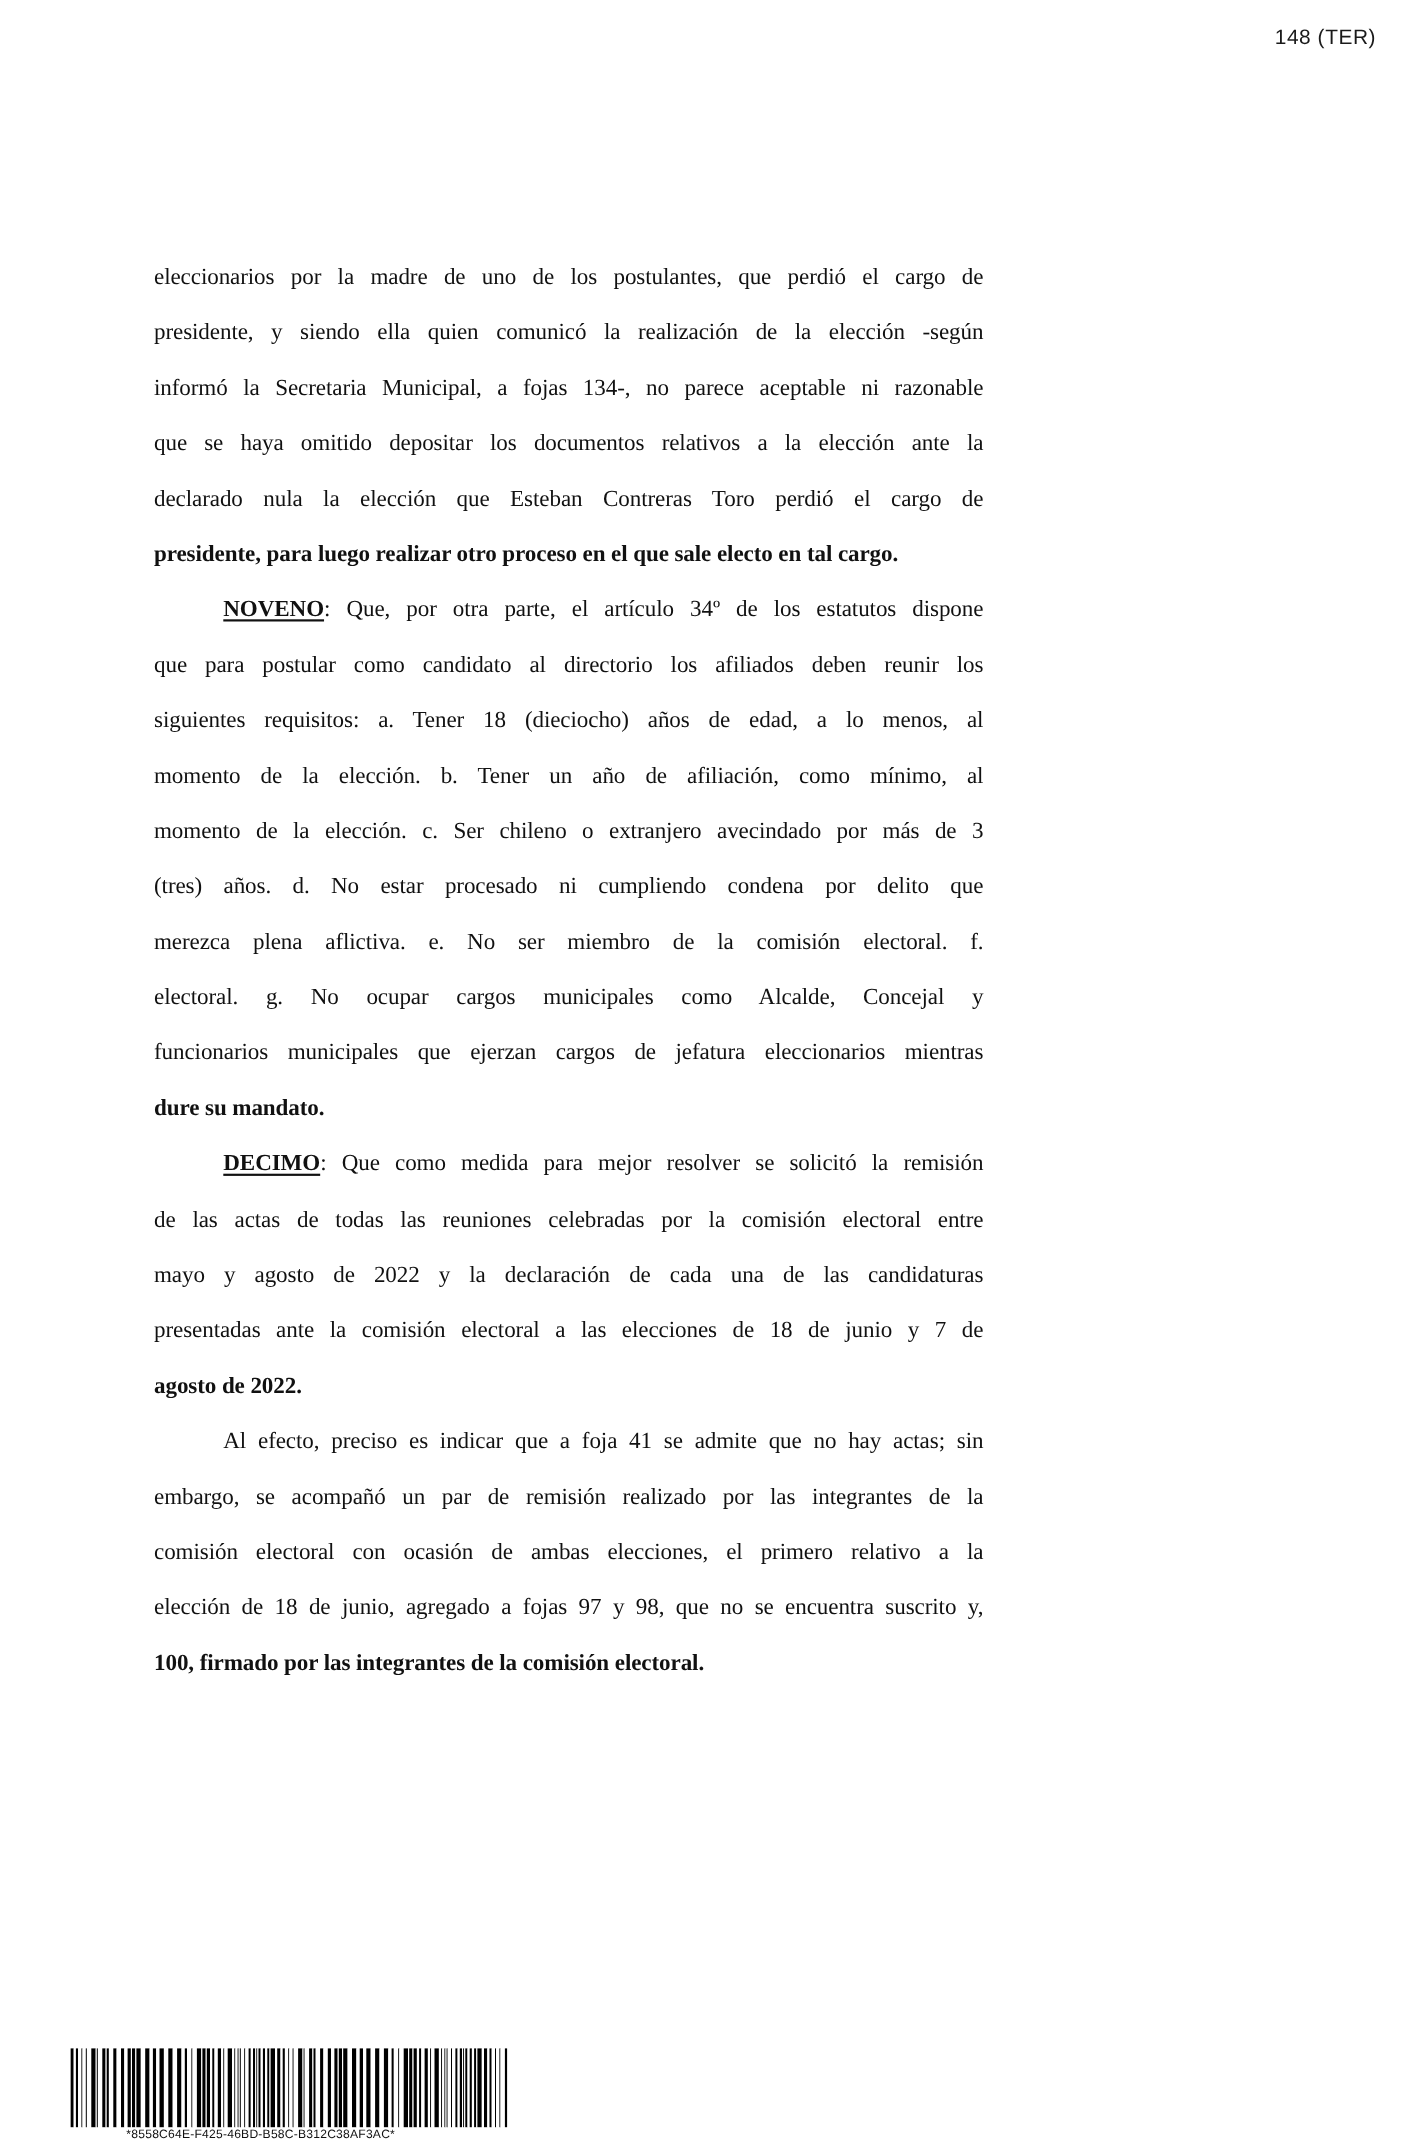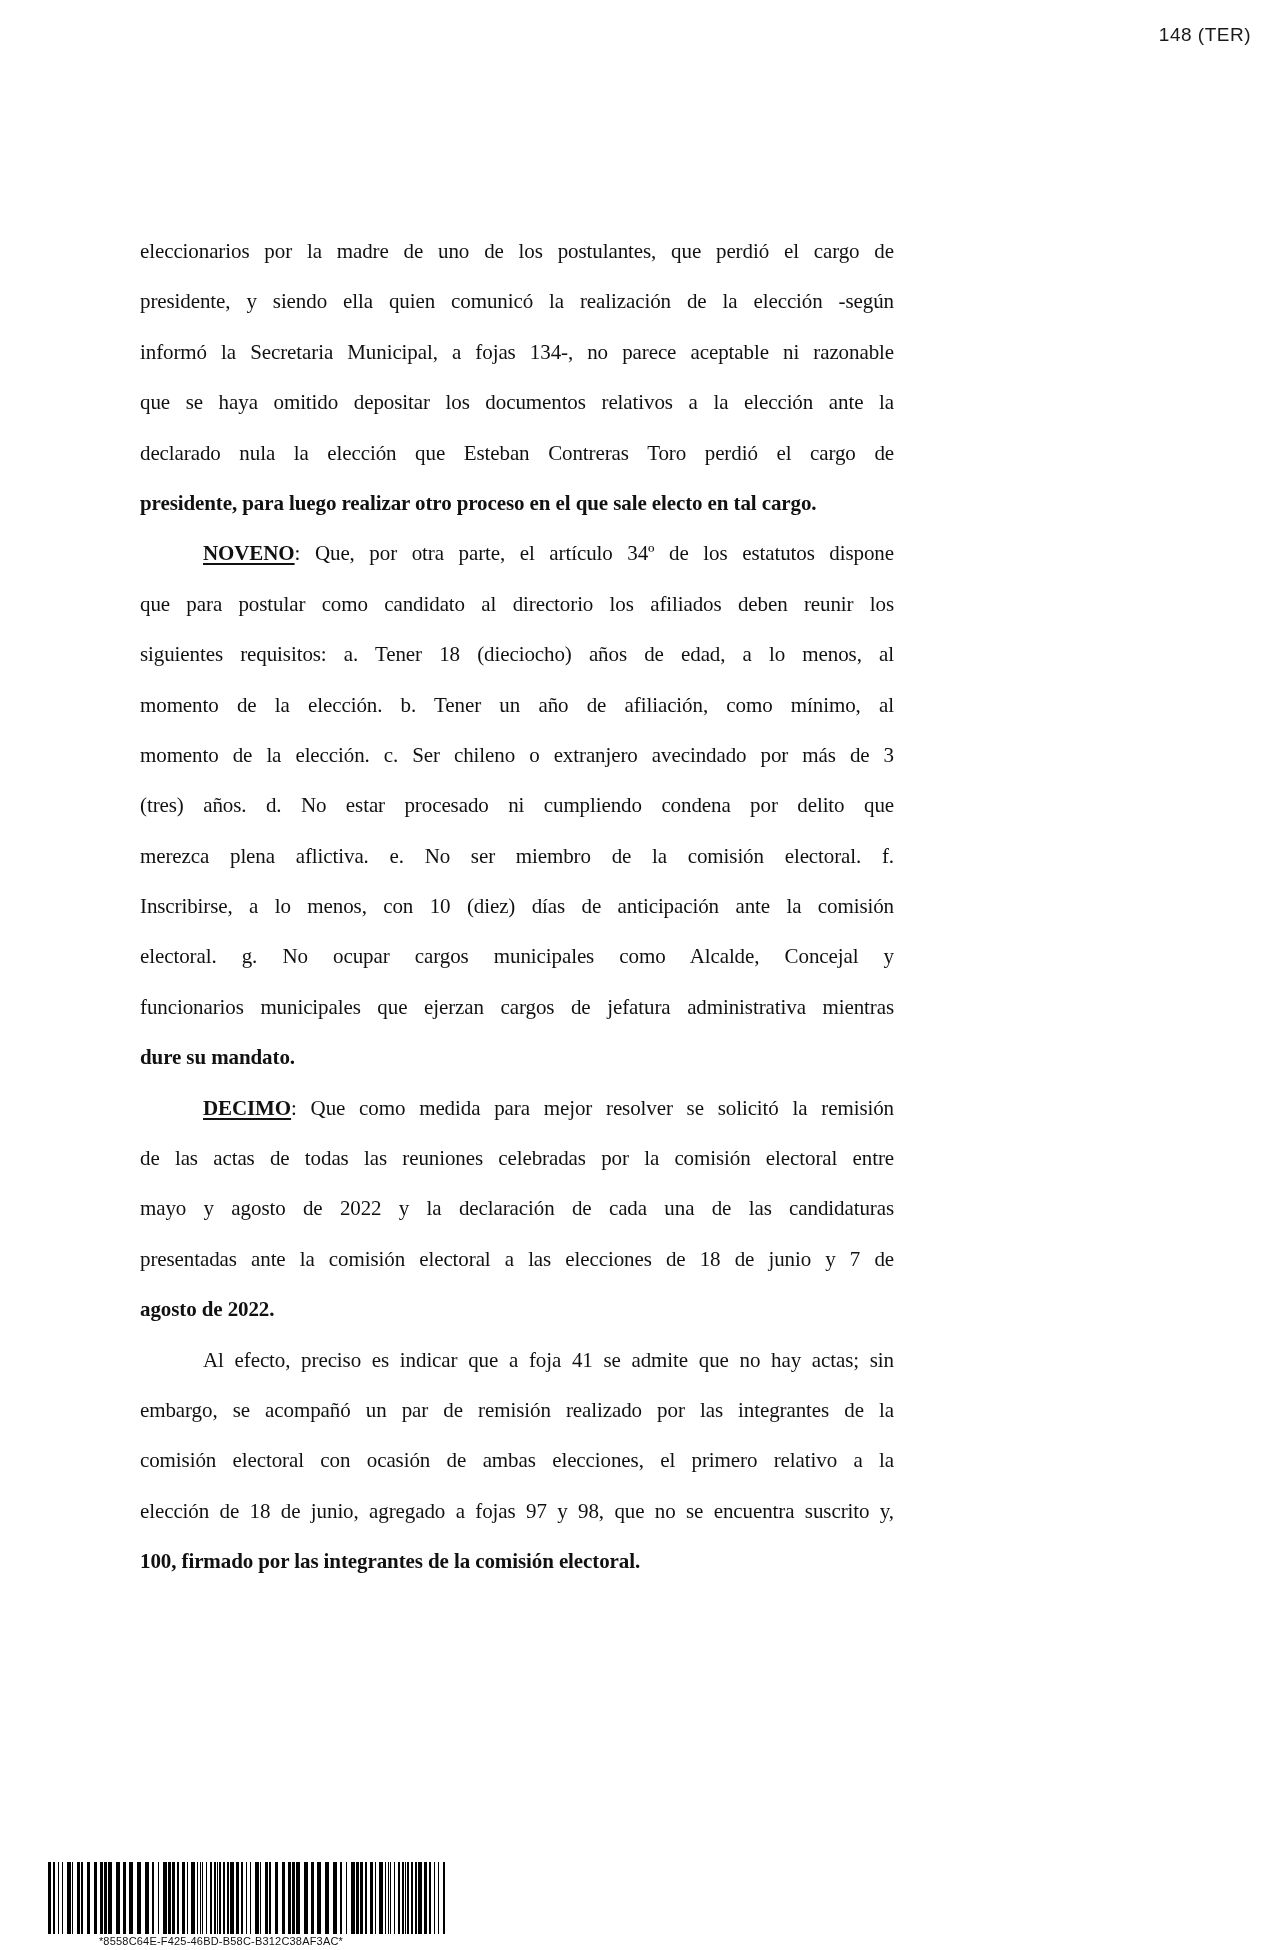--- a/index.html
+++ b/index.html
@@ -50,21 +50,21 @@
     text-indent: 63px;
   }
   .lead {
     font-weight: bold;
     text-decoration: underline;
     text-decoration-thickness: 2px;
     text-underline-offset: 3px;
   }
   .barcode-wrap {
     position: absolute;
-    left: 48px;
+    left: 64px;
     top: 1862px;
     width: 346px;
   }
   .barcode {
     display: flex;
     flex-direction: row;
     align-items: stretch;
     width: 397px;
     height: 72px;
     overflow: hidden;
@@ -98,23 +98,22 @@
         <div class="line last">presidente, para luego realizar otro proceso en el que sale electo en tal cargo.</div>
       </div>
       <div class="para">
         <div class="line indent"><span class="lead">NOVENO</span>: Que, por otra parte, el artículo 34º de los estatutos dispone</div>
         <div class="line">que para postular como candidato al directorio los afiliados deben reunir los</div>
         <div class="line">siguientes requisitos: a. Tener 18 (dieciocho) años de edad, a lo menos, al</div>
         <div class="line">momento de la elección. b. Tener un año de afiliación, como mínimo, al</div>
         <div class="line">momento de la elección. c. Ser chileno o extranjero avecindado por más de 3</div>
         <div class="line">(tres) años. d. No estar procesado ni cumpliendo condena por delito que</div>
         <div class="line">merezca plena aflictiva. e. No ser miembro de la comisión electoral. f.</div>
-        <div class="line">Inscribirse, a lo menos, con 10 (diez) días de anticipación ante la comisión</div>
         <div class="line">electoral. g. No ocupar cargos municipales como Alcalde, Concejal y</div>
-        <div class="line">funcionarios municipales que ejerzan cargos de jefatura administrativa mientras</div>
+        <div class="line">funcionarios municipales que ejerzan cargos de jefatura eleccionarios mientras</div>
         <div class="line last">dure su mandato.</div>
       </div>
       <div class="para">
         <div class="line indent"><span class="lead">DECIMO</span>: Que como medida para mejor resolver se solicitó la remisión</div>
         <div class="line">de las actas de todas las reuniones celebradas por la comisión electoral entre</div>
         <div class="line">mayo y agosto de 2022 y la declaración de cada una de las candidaturas</div>
         <div class="line">presentadas ante la comisión electoral a las elecciones de 18 de junio y 7 de</div>
         <div class="line last">agosto de 2022.</div>
       </div>
       <div class="para">

